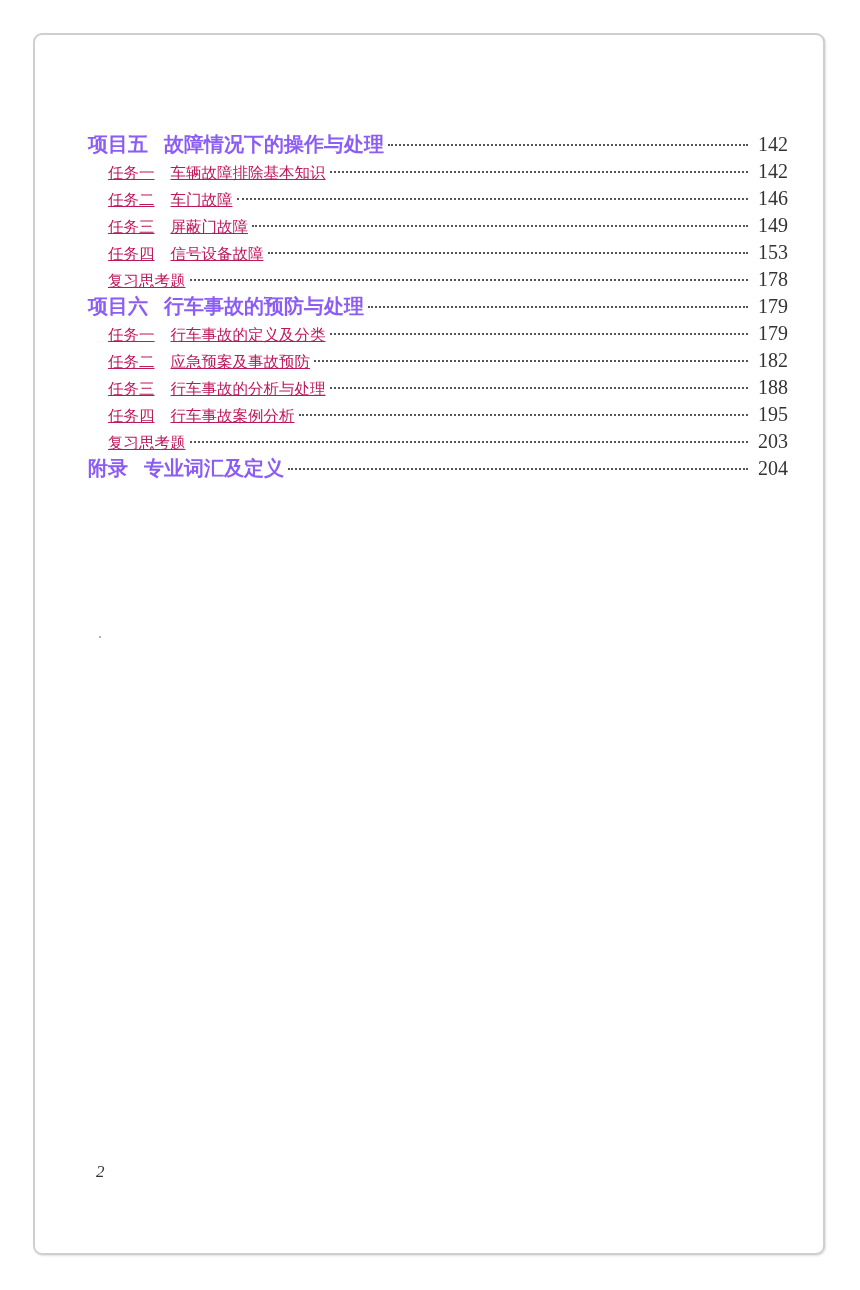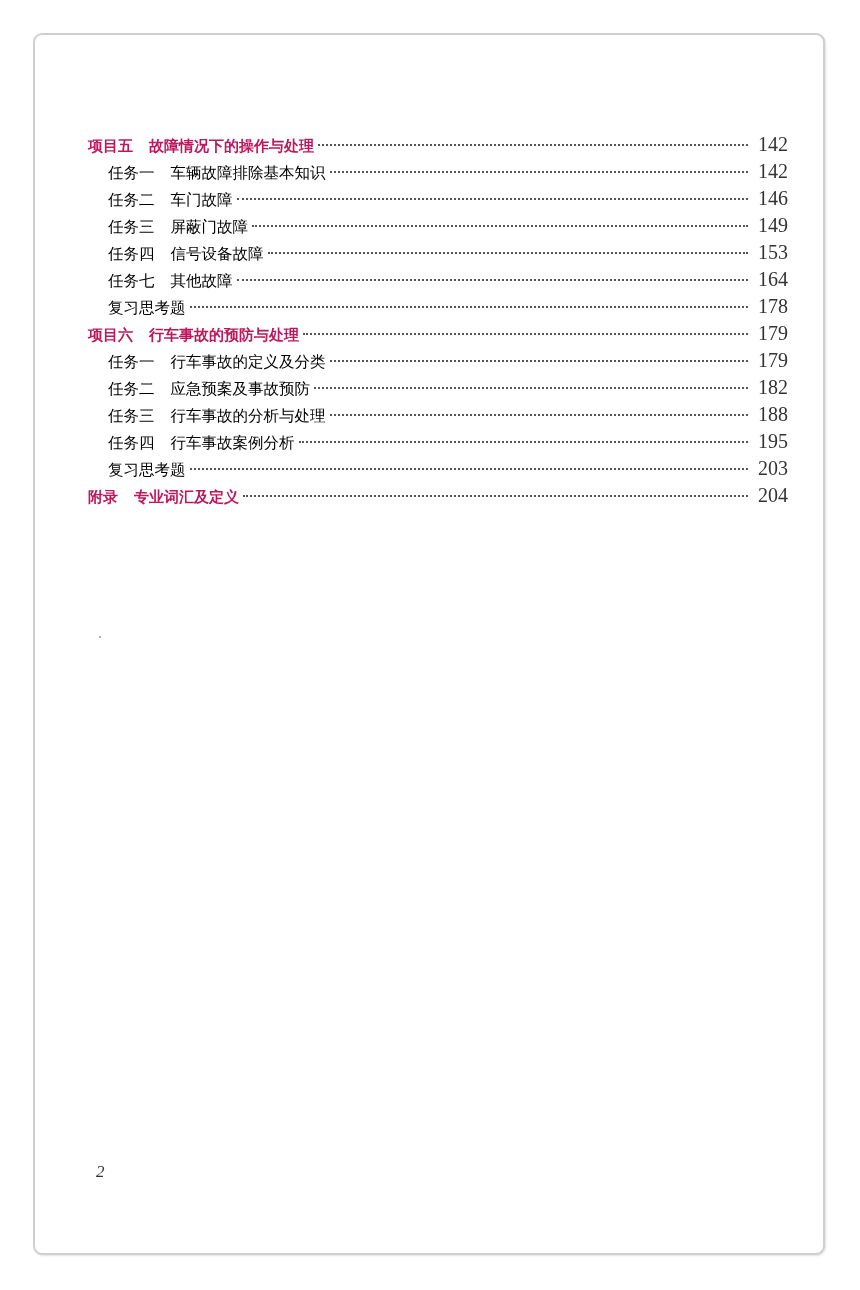--- a/index.html
+++ b/index.html
@@ -32,25 +32,26 @@
       height: 27px;
       font-size: 15.5px;
       line-height: 27px;
       white-space: nowrap;
     }
     .row.level-0 { padding-left: 0; }
     .row.level-1 { padding-left: 20px; }
     .row.level-0 .label, .row.level-0 .prefix {
       font-family: "DejaVu Sans", "Liberation Sans", sans-serif;
       font-weight: bold;
-      font-size: 15px;
-      color: #be185d;
+      font-size: 20px;
+      color: #8b5cf6;
     }
     .row.level-1 .label, .row.level-1 .prefix {
-      color: #000000;
+      color: #be185d;
+      text-decoration: underline;
     }
     .prefix { margin-right: 16px; }
     .leader {
       flex: 1;
       margin: 0 10px 0 4px;
       border-bottom: 2px dotted #555;
       height: 0;
       position: relative;
       top: -5px;
     }
@@ -109,26 +110,20 @@
     <span class="leader"></span>
     <span class="page-num">149</span>
   </div>
   <div class="row level-1">
     <span class="prefix">任务四</span>
     <span class="label">信号设备故障</span>
     <span class="leader"></span>
     <span class="page-num">153</span>
   </div>
   <div class="row level-1">
-    <span class="prefix">任务七</span>
-    <span class="label">其他故障</span>
-    <span class="leader"></span>
-    <span class="page-num">164</span>
-  </div>
-  <div class="row level-1">
 
     <span class="label">复习思考题</span>
     <span class="leader"></span>
     <span class="page-num">178</span>
   </div>
   <div class="row level-0">
     <span class="prefix">项目六</span>
     <span class="label">行车事故的预防与处理</span>
     <span class="leader"></span>
     <span class="page-num">179</span>

